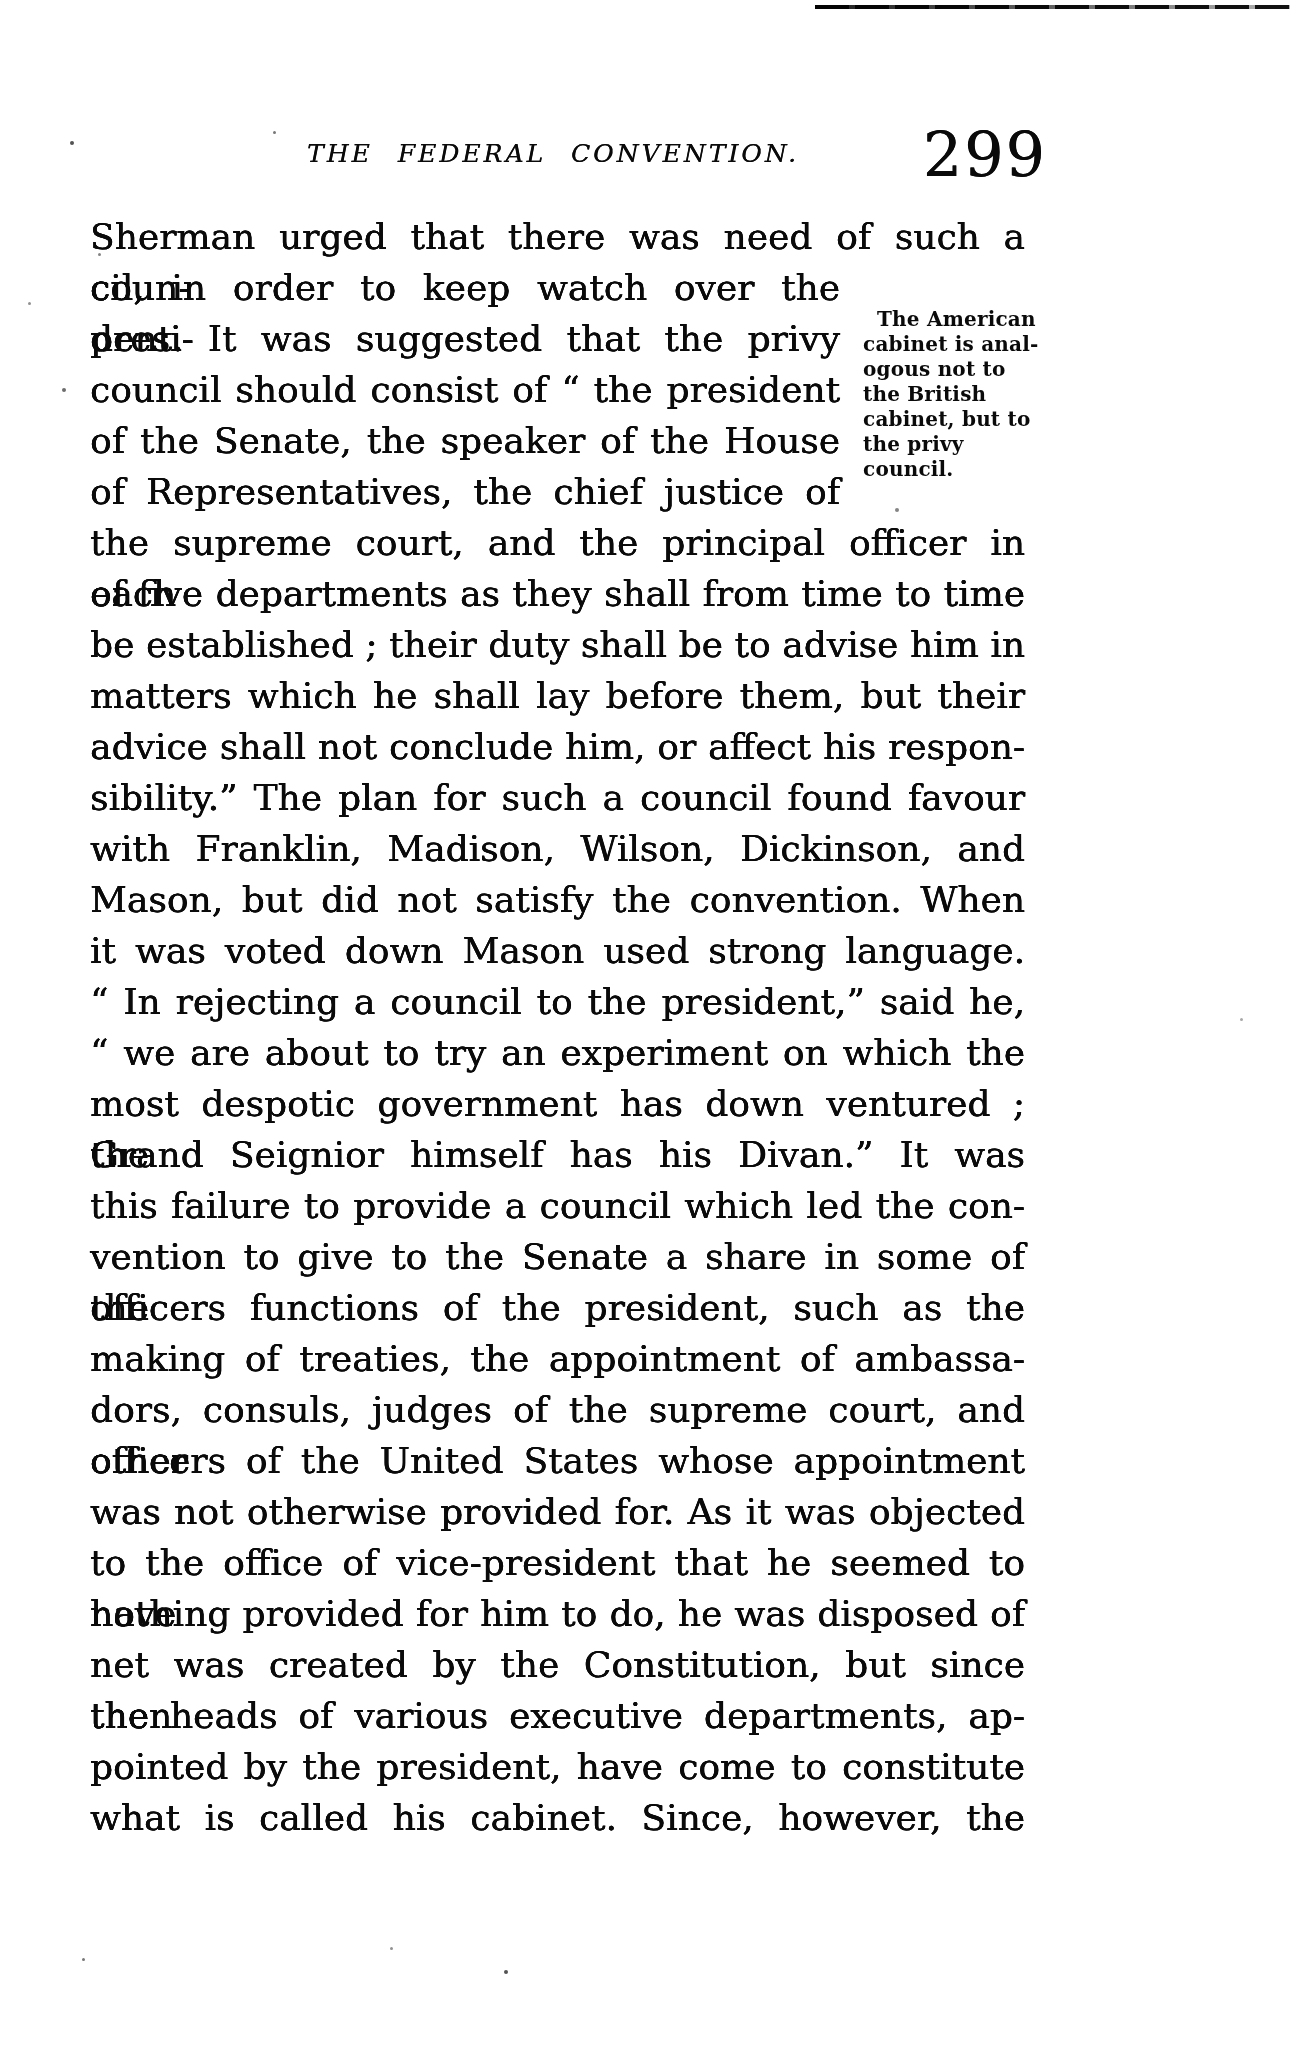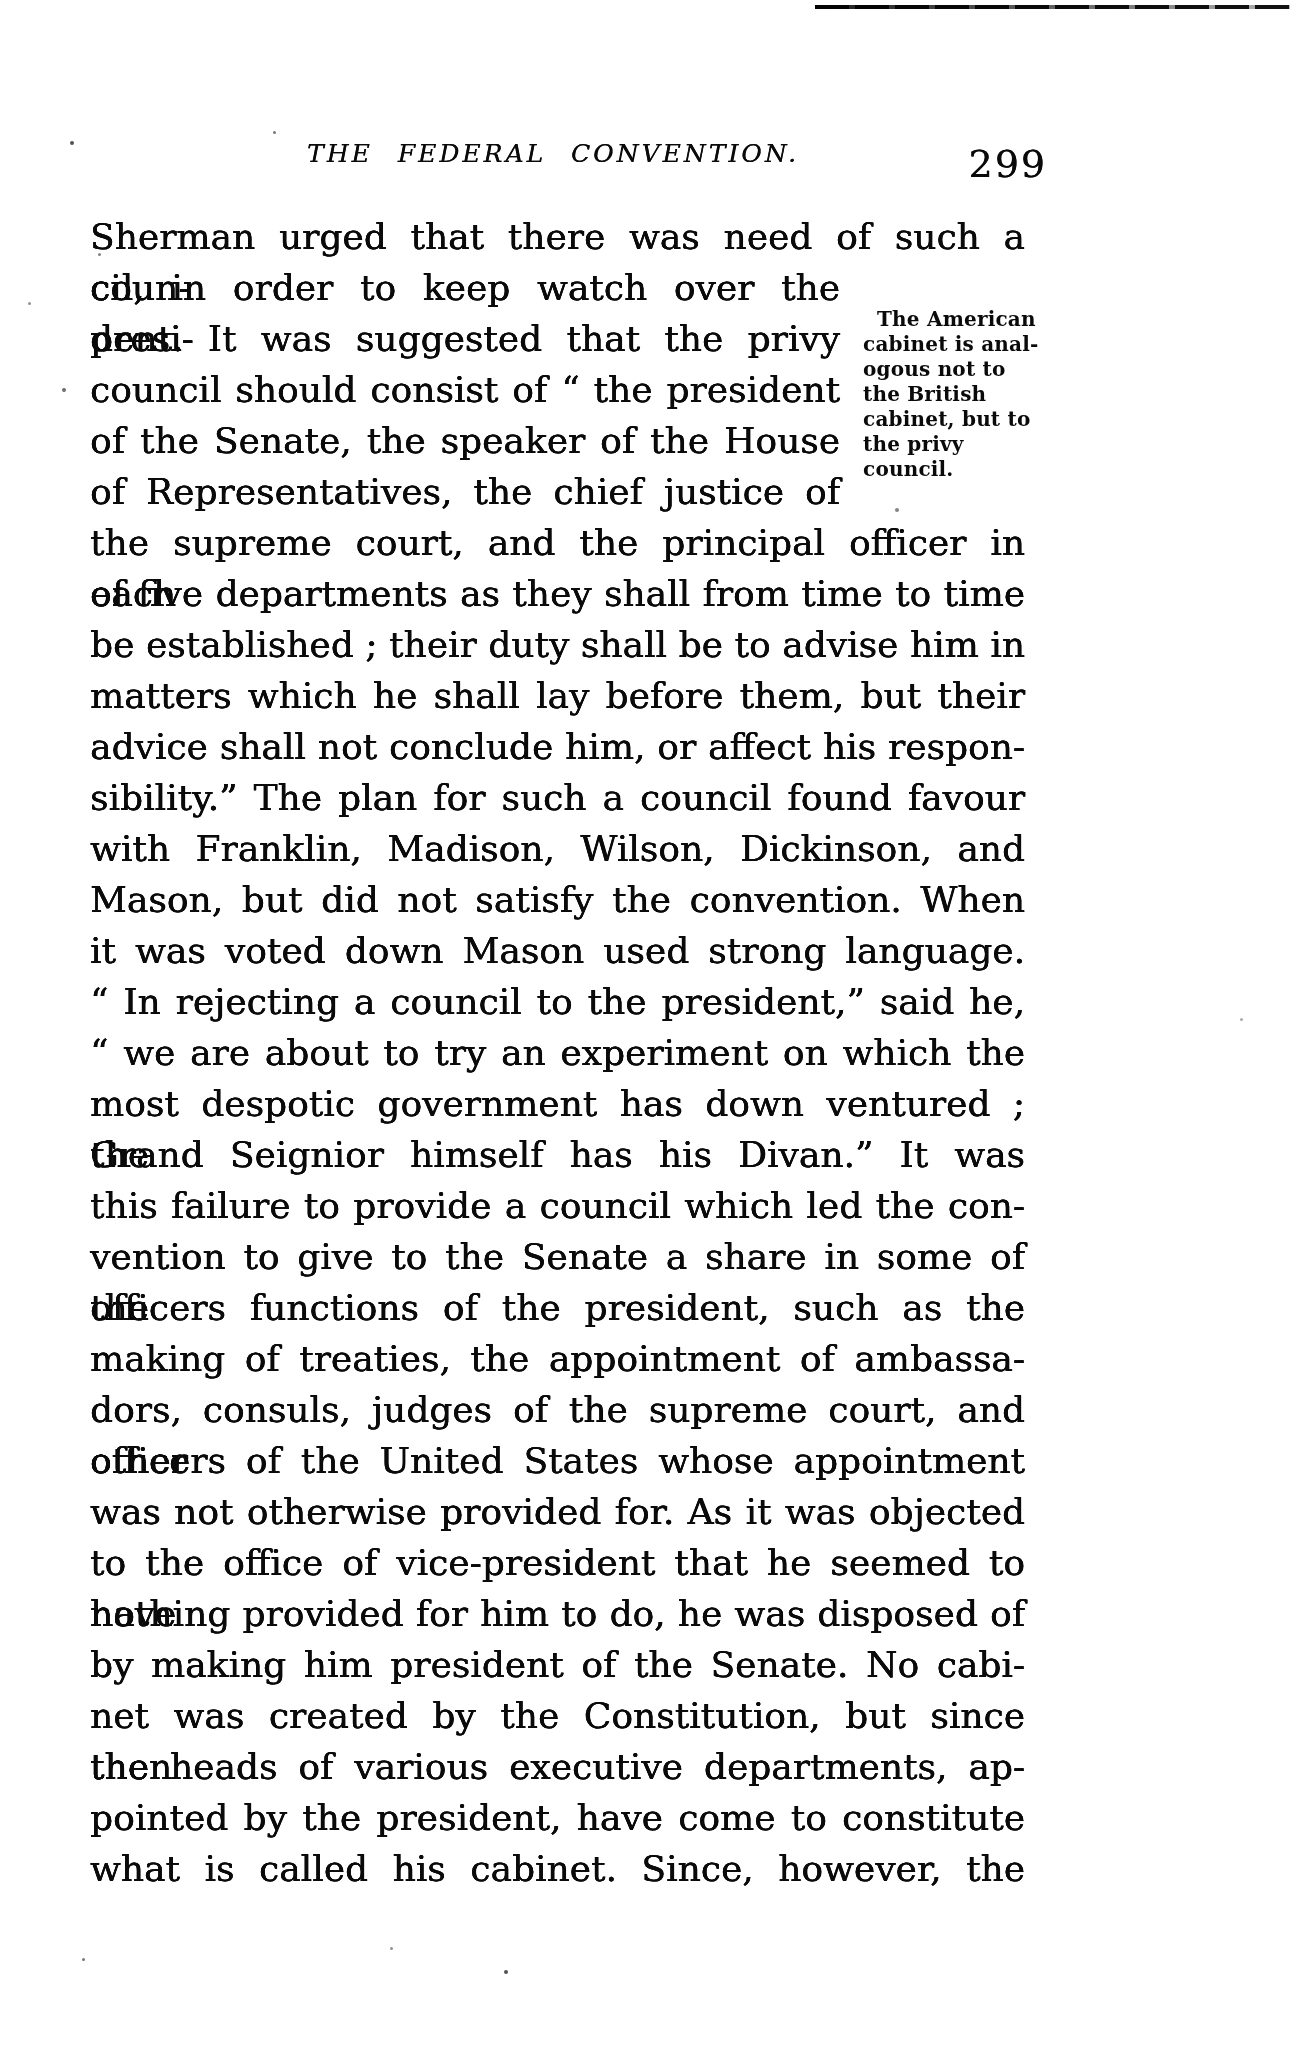--- a/index.html
+++ b/index.html
@@ -31,22 +31,22 @@
   .head-title{
     position:absolute;left:307px;top:139px;
     font-style:italic;
     font-size:25px;
     letter-spacing:3px;
     word-spacing:14px;
     white-space:nowrap;
     text-shadow:.3px 0 0 currentColor;
   }
   .page-num{
-    position:absolute;right:243px;top:142px;
-    font-size:38px;
+    position:absolute;right:243px;top:118px;
+    font-size:62px;
     letter-spacing:2px;
     text-shadow:.3px 0 0 currentColor;
   }
 
   
   .text-block{
     position:absolute;left:90px;top:211px;width:935px;
     font-size:36px;
     line-height:51px;
   }
@@ -119,21 +119,20 @@
       <div class="line full">Grand Seignior himself has his Divan.”  It was</div>
       <div class="line full">this failure to provide a council which led the con-</div>
       <div class="line full">vention to give to the Senate a share in some of the</div>
       <div class="line full">officers functions of the president, such as the</div>
       <div class="line full">making of treaties, the appointment of ambassa-</div>
       <div class="line full">dors, consuls, judges of the supreme court, and other</div>
       <div class="line full">officers of the United States whose appointment</div>
       <div class="line full">was not otherwise provided for.  As it was objected</div>
       <div class="line full">to the office of vice-president that he seemed to have</div>
       <div class="line full">nothing provided for him to do, he was disposed of</div>
-      <div class="line full">by making him president of the Senate.  No cabi-</div>
       <div class="line full">net was created by the Constitution, but since then</div>
       <div class="line full">the heads of various executive departments, ap-</div>
       <div class="line full">pointed by the president, have come to constitute</div>
       <div class="line full">what is called his cabinet.  Since, however, the</div>
     </main>
 
   <aside class="margin-note">
       <div class="note-line first">The American</div>
       <div class="note-line">cabinet is anal-</div>
       <div class="note-line">ogous not to</div>

